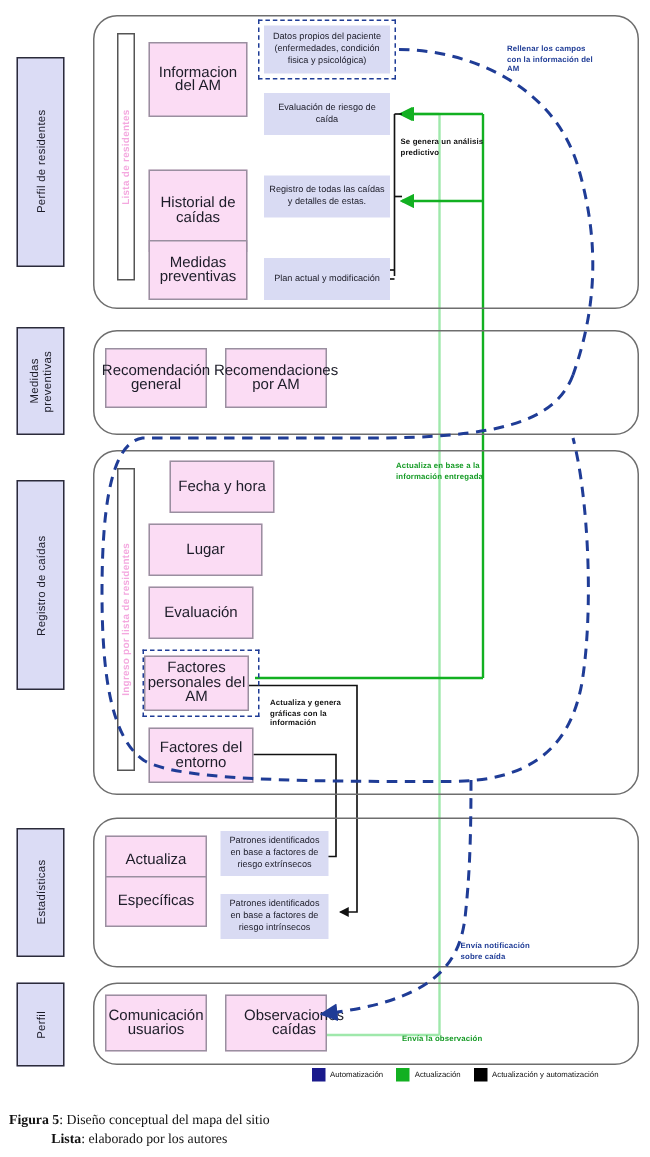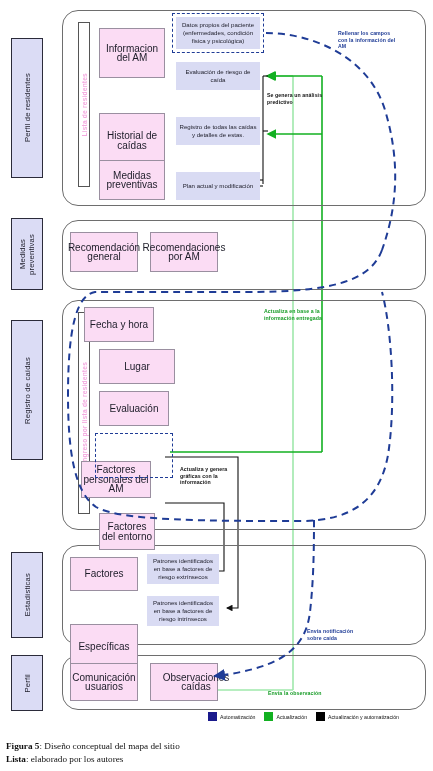--- a/index.html
+++ b/index.html
@@ -162,20 +162,21 @@
   
   #caption {
     position: absolute;
     left: 6px;
     top: 740px;
     z-index: 8;
     font-family: "Liberation Serif", serif;
     font-size: 9.2px;
     line-height: 12.5px;
     color: #111;
+    text-align: center;
   }
   #caption b { font-weight: bold; }
 </style>
 </head>
 <body>
 
 <div id="page">
 
   <svg class="layer layer-back" viewBox="0 0 433 771">
     <defs>
@@ -267,42 +268,42 @@
 
   <div class="dash-frame" style="left:172px; top:13px; width:92px; height:40px;"></div>
 
   <div class="node pink" style="left:70px; top:232px; width:68px; height:40px;">
     <span>Recomendación general</span>
   </div>
   <div class="node pink" style="left:150px; top:232px; width:68px; height:40px;">
     <span>Recomendaciones por AM</span>
   </div>
 
-  <div class="node pink" style="left:84px; top:307px; width:70px; height:35px;justify-content:center;">
+  <div class="node pink" style="left:113px; top:307px; width:70px; height:35px;justify-content:center;">
     <span>Fecha y hora</span>
   </div>
   <div class="node pink" style="left:99px; top:349px; width:76px; height:35px;">
     <span>Lugar</span>
   </div>
   <div class="node pink" style="left:99px; top:391px; width:70px; height:35px;">
     <span>Evaluación</span>
   </div>
-  <div class="node pink" style="left:81px; top:437px; width:70px; height:37px;margin-top:24px;">
+  <div class="node pink" style="left:96px; top:437px; width:70px; height:37px;">
     <span>Factores personales del AM</span>
   </div>
-  <div class="node pink" style="left:99px; top:485px; width:56px; height:37px;margin-top:28px;">
+  <div class="node pink" style="left:99px; top:485px; width:70px; height:37px;">
     <span>Factores del entorno</span>
   </div>
 
   <div class="dash-frame" style="left:95px; top:433px; width:78px; height:45px;"></div>
 
   <div class="node pink" style="left:70px; top:557px; width:68px; height:34px;">
-    <span>Factores</span>
-  </div>
-  <div class="node pink" style="left:70px; top:624px; width:68px; height:46px;">
+    <span>Actualiza</span>
+  </div>
+  <div class="node pink" style="left:70px; top:584px; width:68px; height:34px;">
     <span>Específicas</span>
   </div>
   <div class="node blue" style="left:147px; top:554px; width:72px; height:30px;">
     <span>Patrones identificados en base a factores de riesgo extrínsecos</span>
   </div>
   <div class="node blue" style="left:147px; top:596px; width:72px; height:30px;">
     <span>Patrones identificados en base a factores de riesgo intrínsecos</span>
   </div>
 
   <div class="node pink" style="left:70px; top:663px; width:68px; height:38px;">

